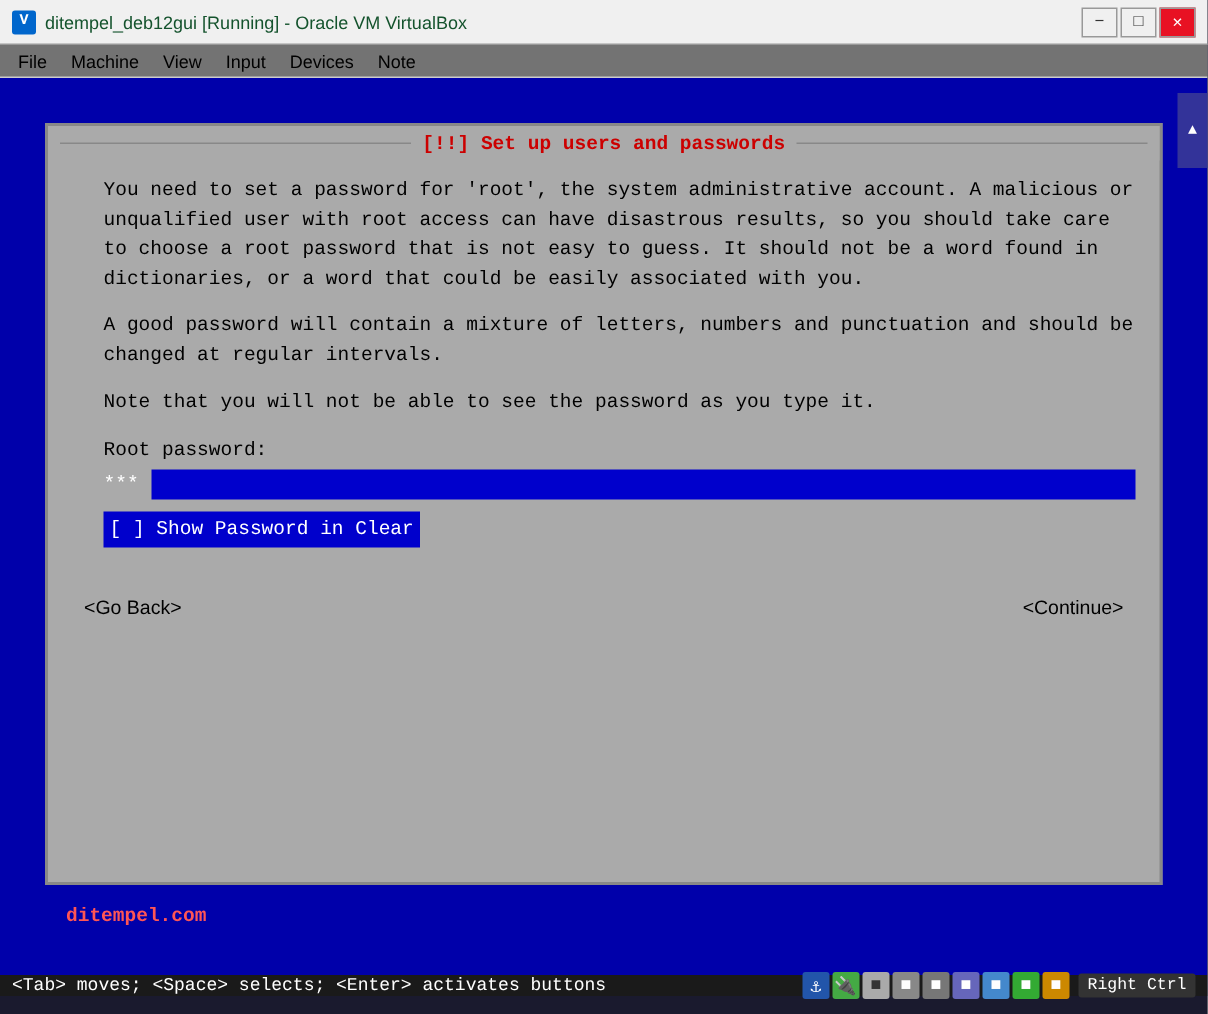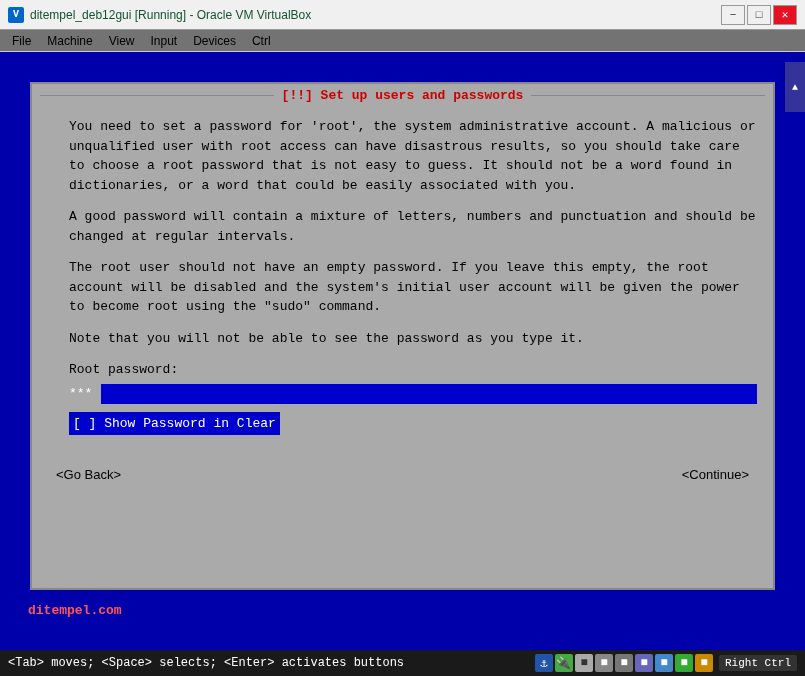--- a/index.html
+++ b/index.html
@@ -208,38 +208,38 @@
       background: #aaaaaa;
       border: none;
       cursor: pointer;
       padding: 2px 8px;
     }
 
     
     .vm-bottom-text {
       position: absolute;
       bottom: 32px;
-      left: 28px;
+      left: 44px;
       font-size: 13px;
       color: #ff5555;
       font-weight: bold;
     }
 
     .right-ctrl {
       font-size: 11px;
       color: #fff;
       background: #333;
       padding: 2px 6px;
       border-radius: 2px;
       margin-left: 4px;
     }
 
     .bottom-bar {
       width: 100%;
-      height: 26px;
+      height: 14px;
       background: #1a1a1a;
       display: flex;
       align-items: center;
       justify-content: space-between;
       padding: 0 8px;
       position: relative;
     }
 
     .keyboard-hint {
       font-size: 12px;
@@ -275,39 +275,38 @@
     <div class="titlebar-btn close">✕</div>
   </div>
 </div>
 
 <div class="menubar">
   <div class="menubar-item">File</div>
   <div class="menubar-item">Machine</div>
   <div class="menubar-item">View</div>
   <div class="menubar-item">Input</div>
   <div class="menubar-item">Devices</div>
-  <div class="menubar-item">Ctrl</div>
+  <div class="menubar-item">Note</div>
 </div>
 
 <div class="vm-area">
 
   <div class="vm-side-icon">▲</div>
 
   <div class="dialog">
 
     <div class="dialog-titlebar">
       <div class="dialog-title-border-left"></div>
       <div class="dialog-title-text">[!!] Set up users and passwords</div>
       <div class="dialog-title-border-right"></div>
     </div>
 
     <div class="dialog-content">
       <p>You need to set a password for 'root', the system administrative account. A malicious or unqualified user with root access can have disastrous results, so you should take care to choose a root password that is not easy to guess. It should not be a word found in dictionaries, or a word that could be easily associated with you.</p>
       <p>A good password will contain a mixture of letters, numbers and punctuation and should be changed at regular intervals.</p>
-      <p>The root user should not have an empty password. If you leave this empty, the root account will be disabled and the system's initial user account will be given the power to become root using the "sudo" command.</p>
       <p>Note that you will not be able to see the password as you type it.</p>
 
       <div class="password-label">Root password:</div>
 
       <div class="password-row">
         <span class="password-mask">***</span>
         <input class="password-input" type="password" style="">
       </div>
 
       <div class="checkbox-row">

